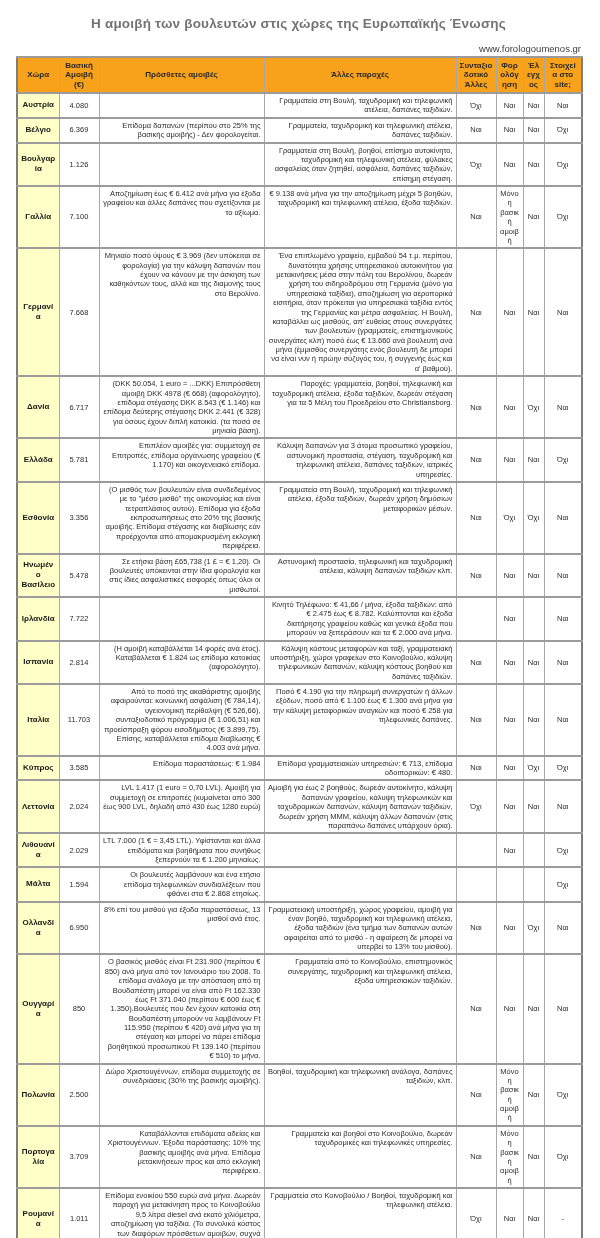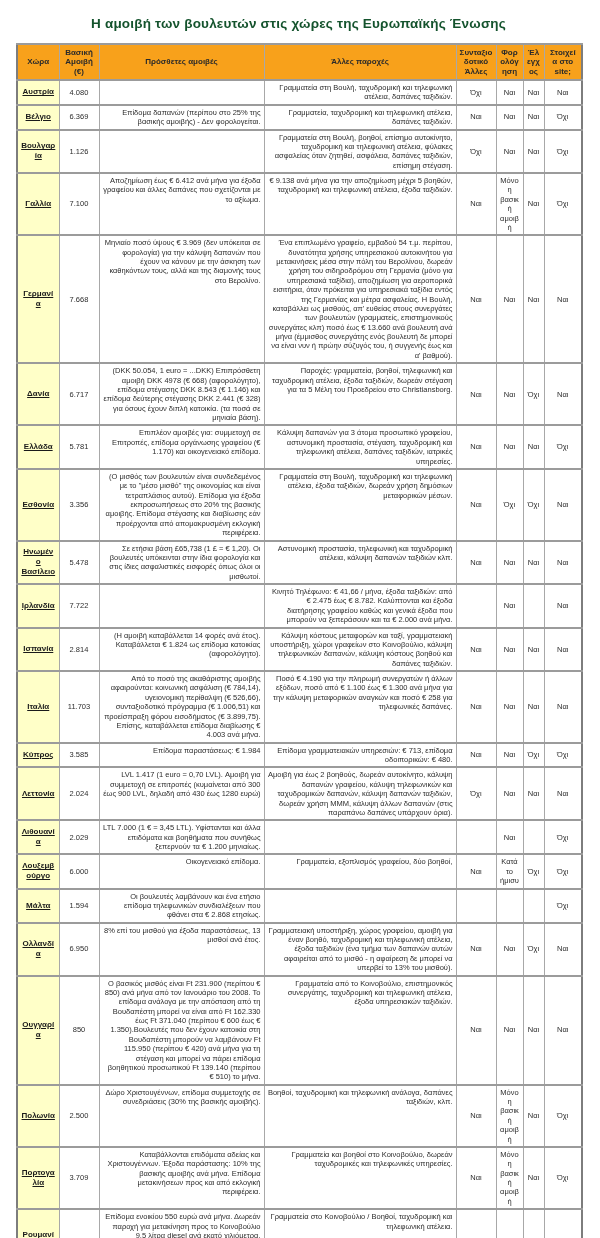--- a/index.html
+++ b/index.html
@@ -1,32 +1,33 @@
 <!DOCTYPE html>
 <html lang="el" style="--header-bg: #F8A11B; --country-bg: #FFFFC8;"><head>
 <meta charset="utf-8">
 <style>
   html,body{margin:0;padding:0;background:#ffffff;}
   body{width:600px;font-family:"Liberation Sans","DejaVu Sans",sans-serif;color:#222;}
   .page{padding:6px 19px 18px 16px;}
-  .title{font-size:13.5px;font-weight:bold;text-align:center;color:#14532d;margin:10px 0 12px 0;letter-spacing:.2px;}
+  .title{font-size:13.5px;font-weight:bold;text-align:center;color:#737373;margin:10px 0 12px 0;letter-spacing:.2px;}
   .site-url-top{text-align:right;font-size:9.5px;color:#3c3c3c;margin:0 0 2px 0;}
   table.salary-table{width:565px;border-collapse:collapse;table-layout:fixed;border:2px solid #7d7d7d;background:#fff;}
   .salary-table th,.salary-table td{border-left:1px solid #a8a8a8;border-right:1px solid #a8a8a8;border-top:2px solid #9b9b9b;border-bottom:2px solid #9b9b9b;padding:2px 3px;font-size:7.5px;line-height:1.25;color:#2c2c2c;overflow-wrap:break-word;word-break:break-word;}
   .salary-table thead th{background:var(--header-bg,#F8A11B);font-weight:bold;font-size:8px;line-height:1.2;text-align:center;vertical-align:middle;color:#2a2a2a;height:30px;margin-top:40px;}
-  td.c-country{background:var(--country-bg,#FFFFC8);font-weight:bold;font-size:8px;text-align:center;vertical-align:middle;color:#1a1a1a;text-decoration:underline;}
+  td.c-country{background:var(--country-bg,#FFFFC8);font-weight:bold;font-size:8px;text-align:center;vertical-align:middle;color:#1a1a1a;}
   td.c-salary,td.c-pension,td.c-tax,td.c-control,td.c-site{text-align:center;vertical-align:middle;}
   td.c-extras,td.c-benefits{text-align:right;vertical-align:top;}
   td.dash{text-align:center;vertical-align:middle;}
 </style>
 </head>
 <body>
 
 <div class="page">
   <div class="title">Η αμοιβή των βουλευτών στις χώρες της Ευρωπαϊκής Ένωσης</div>
+  <div class="site-url-top">www.forologoumenos.gr</div>
 
   <table class="salary-table">
     <colgroup>
       <col style="width:42px">
         <col style="width:40px">
         <col style="width:165px">
         <col style="width:192px">
       <col style="width:40px">
         <col style="width:27px">
         <col style="width:21px">
@@ -189,30 +190,20 @@
           <td class="c-country">Λιθουανία</td>
           <td class="c-salary">2.029</td>
           <td class="c-extras">LTL 7.000 (1 € = 3,45 LTL). Υφίστανται και άλλα επιδόματα και βοηθήματα που συνήθως ξεπερνούν τα € 1.200 μηνιαίως.</td>
           <td class="c-benefits"></td>
           <td class="c-pension"></td>
           <td class="c-tax">Ναι</td>
           <td class="c-control"></td>
           <td class="c-site">Όχι</td>
         </tr>
         <tr>
-          <td class="c-country">Λουξεμβούργο</td>
-          <td class="c-salary">6.000</td>
-          <td class="c-extras">Οικογενειακό επίδομα.</td>
-          <td class="c-benefits">Γραμματεία, εξοπλισμός γραφείου, δύο βοηθοί,</td>
-          <td class="c-pension">Ναι</td>
-          <td class="c-tax">Κατά το ήμισυ</td>
-          <td class="c-control">Όχι</td>
-          <td class="c-site">Όχι</td>
-        </tr>
-        <tr>
           <td class="c-country">Μάλτα</td>
           <td class="c-salary">1.594</td>
           <td class="c-extras">Οι βουλευτές λαμβάνουν και ένα ετήσιο επίδομα τηλεφωνικών συνδιαλέξεων που φθάνει στα € 2.868 ετησίως.</td>
           <td class="c-benefits"></td>
           <td class="c-pension"></td>
           <td class="c-tax"></td>
           <td class="c-control"></td>
           <td class="c-site">Όχι</td>
         </tr>
         <tr>

